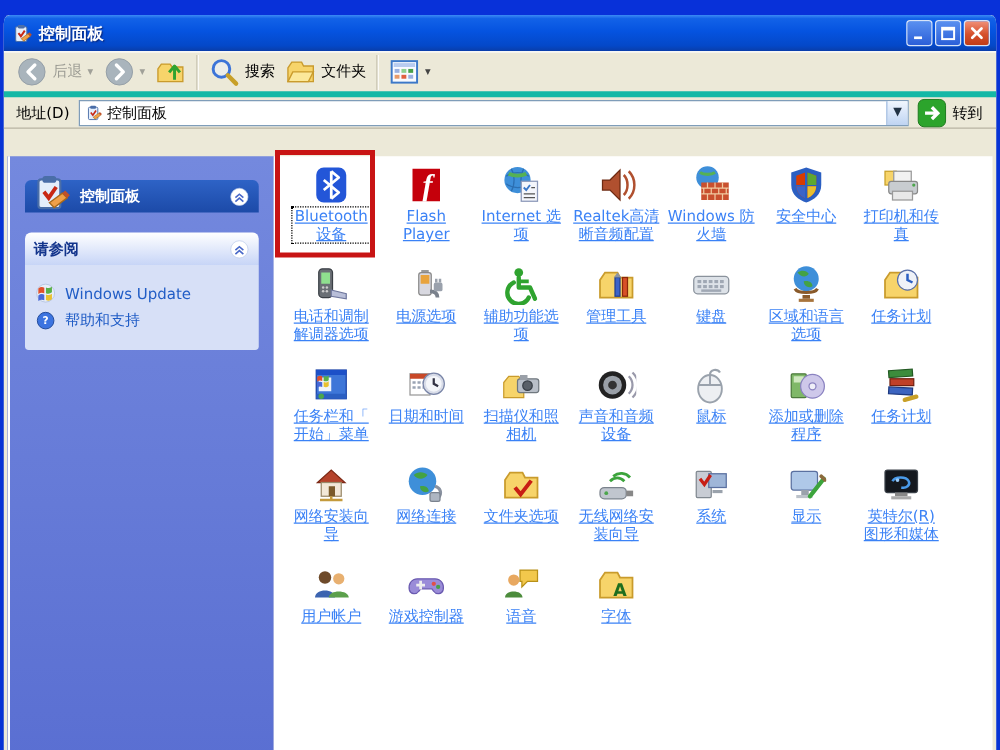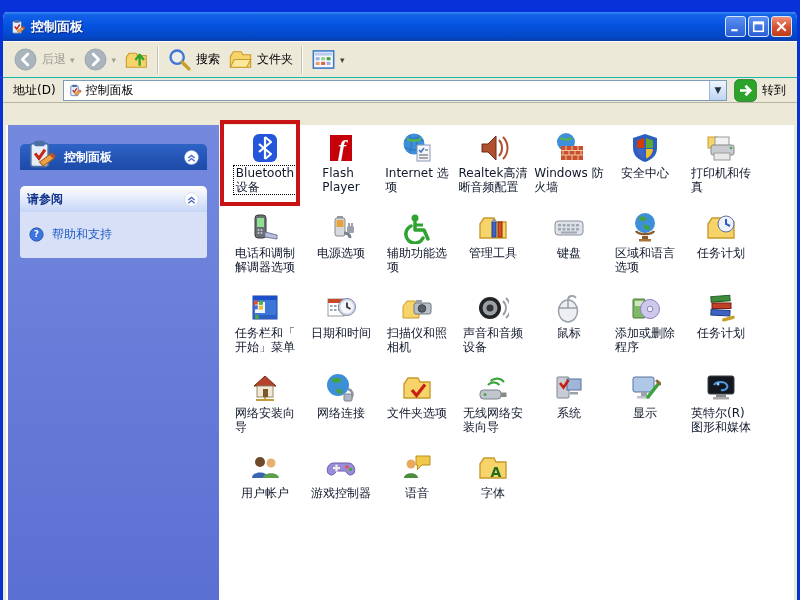--- a/index.html
+++ b/index.html
@@ -17,21 +17,21 @@
   .tb-btn.close { background:linear-gradient(180deg,#F09078,#D6502C 55%,#C03C18); }
   .tb-btn svg { width:17px; height:17px; }
   
   .menubar { height:22px; background:#ECE9D8; display:flex; align-items:center; padding-left:4px; position:relative;
              border-bottom:1px solid #E0DCC8; }
   .menu-item { padding:3px 10px; font-size:12px; color:#000; }
   .winlogo-box { position:absolute; right:0; top:0; bottom:-1px; width:38px; border-left:1px solid #ACA899;
                  background:linear-gradient(180deg,#F6F4EC,#E4E0CC); display:flex; align-items:center; justify-content:center; }
   .winlogo-box svg { width:24px; height:24px; }
   
-  .toolbar { height:37px; background:#ECE9D8; border-top:1px solid #fff; border-bottom:1px solid #14b8a6;
+  .toolbar { height:37px; background:#ECE9D8; border-top:1px solid #fff; border-bottom:5px solid #14b8a6;
              display:flex; align-items:center; padding:0 6px; }
   .tool { display:flex; align-items:center; gap:4px; padding:2px 4px; font-size:12px; color:#000; }
   .tool.disabled { color:#9C9C94; }
   .tool svg { width:25px; height:25px; }
   .caret { font-size:9px; color:#444; }
   .caret.dim { color:#A0A098; }
   .tb-sep { width:2px; height:28px; margin:0 4px; border-left:1px solid #C8C4B0; border-right:1px solid #fff; }
   
   .addressrow { height:25px; background:#ECE9D8; display:flex; align-items:center; padding:0 3px; font-size:12px;
                 border-bottom:1px solid #B8B4A2; }
@@ -58,21 +58,21 @@
   .panel.second .panel-bd { background:#D7E0F7; }
   .pitem { display:flex; gap:7px; align-items:center; margin:5px 0; }
   .pitem .pi { width:17px; height:17px; flex:none; }
   .panel.first .pitem { color:#1F3D9E; }
   .panel.second .pitem { color:#215DC6; }
   .main { flex:1; background:#fff; position:relative; overflow:hidden; }
   
   .grid { position:absolute; left:8px; top:2px; display:grid; grid-template-columns:repeat(7,76px); grid-auto-rows:80px; }
   .cell { display:flex; flex-direction:column; align-items:center; padding-top:5px; }
   .cell .ic { width:32px; height:32px; }
-  .cell .lb { margin-top:2px; font-size:12px; line-height:14px; white-space:pre-line; color:#0f172a; padding:0 2px; }
+  .cell .lb { margin-top:2px; font-size:12px; line-height:14px; text-align:center; white-space:pre-line; color:#3b82f6; padding:0 2px;text-decoration:underline; }
   .cell .lb.sel { outline:1px dotted #000; }
   .highlight-box { position:absolute; left:217px; top:108px; width:80px; height:86px; border:4px solid #C81414; z-index:6; pointer-events:none; }
 </style>
 </head>
 <body>
 
 <div class="window">
 
   <div class="titlebar">
     <span class="t-icon">
@@ -224,20 +224,32 @@
               <svg viewBox="0 0 32 32" style="width:100%;height:100%;display:block">
                 <circle cx="16" cy="16" r="13" fill="#fff" stroke="#B8C8E8"></circle>
                 <path d="M10 17l6-5 6 5M10 23l6-5 6 5" stroke="#4868C8" stroke-width="2.5" fill="none"></path>
               </svg>
             </span>
           </div>
           <div class="panel-bd">
             <div class="pitem">
               <span class="pi">
                 <svg viewBox="0 0 32 32" style="width:100%;height:100%;display:block">
+                  <circle cx="16" cy="16" r="13.5" fill="#E8EEF8" stroke="#A8B8D8"></circle>
+                  <path d="M5 9c3-2.5 6-2.5 9-1.2v8.5c-3-1.3-6-1.3-9 1.2z" fill="#E0502C"></path>
+                  <path d="M16.5 7.5c3 1.3 6 1.3 9-1.2v8.5c-3 2.5-6 2.5-9 1.2z" fill="#58B048"></path>
+                  <path d="M5 19.5c3-2.5 6-2.5 9-1.2v8.5c-3-1.3-6-1.3-9 1.2z" fill="#4868D8"></path>
+                  <path d="M16.5 18c3 1.3 6 1.3 9-1.2v8.5c-3 2.5-6 2.5-9 1.2z" fill="#E8C030"></path>
+                </svg>
+              </span>
+              <span>Windows Update</span>
+            </div>
+            <div class="pitem">
+              <span class="pi">
+                <svg viewBox="0 0 32 32" style="width:100%;height:100%;display:block">
                   <circle cx="16" cy="16" r="12.5" fill="#3C74E0" stroke="#234C9C" stroke-width="1.5"></circle>
                   <text x="16" y="21.5" text-anchor="middle" font-size="16" font-weight="bold" fill="#fff">?</text>
                 </svg>
               </span>
               <span>帮助和支持</span>
             </div>
           </div>
         </div>
       </div>
     <div class="main">

